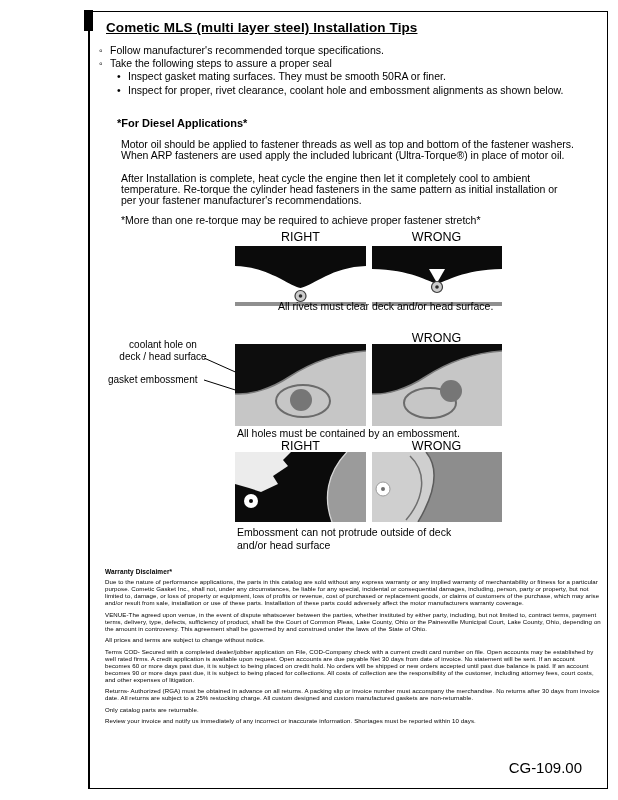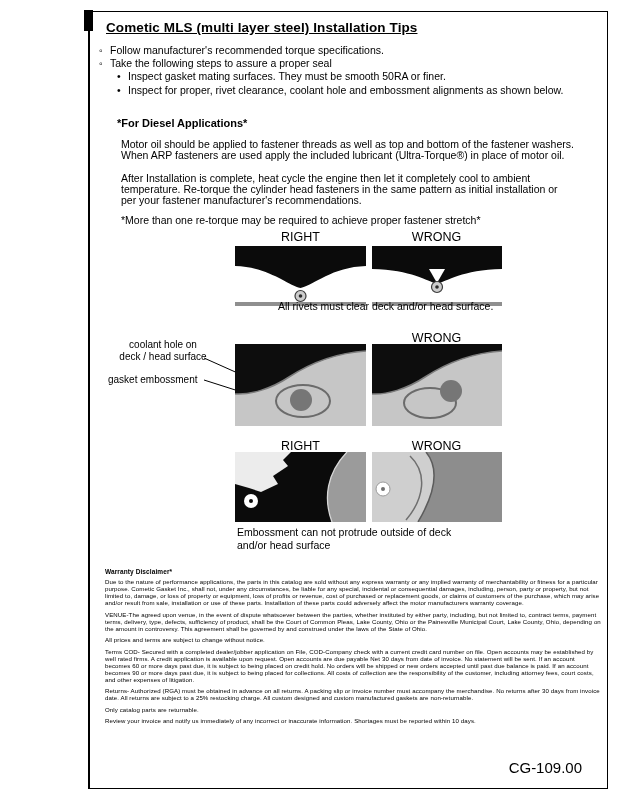--- a/index.html
+++ b/index.html
@@ -116,20 +116,21 @@
     <ellipse cx="68" cy="57" rx="27" ry="16" fill="none" stroke="#6b6b6b" stroke-width="2"></ellipse>
     <circle cx="66" cy="56" r="11" fill="#767676"></circle>
   </svg>
   <svg class="panel pnl-r2w" width="130" height="82" viewBox="0 0 130 82">
     <rect width="130" height="82" fill="#c6c6c6"></rect>
     <path d="M0,0 L130,0 L130,7 C99,9 73,20 53,33 C35,45 14,51 0,50 Z" fill="#0d0d0d"></path>
     <path d="M130,7 C99,9 73,20 53,33 C35,45 14,51 0,50" fill="none" stroke="#7d7d7d" stroke-width="1.5"></path>
     <ellipse cx="58" cy="59" rx="26" ry="15" fill="none" stroke="#6b6b6b" stroke-width="2"></ellipse>
     <circle cx="79" cy="47" r="11" fill="#767676"></circle>
   </svg>
+  <div class="caption cap-2">All holes must be contained by an embossment.</div>
 
   <div class="col-label lbl-r3">RIGHT</div>
   <div class="col-label lbl-w3">WRONG</div>
 
   <svg class="panel pnl-r3r" width="131" height="70" viewBox="0 0 131 70">
     <rect width="131" height="70" fill="#0b0b0b"></rect>
     <path d="M0,0 L56,0 L48,8 L53,14 L38,24 L43,32 L26,40 L14,36 L0,32 Z" fill="#ececec"></path>
     <path d="M131,0 L112,0 C92,21 88,46 97,70 L131,70 Z" fill="#9b9b9b"></path>
     <path d="M112,0 C92,21 88,46 97,70" stroke="#d8d8d8" stroke-width="1.3" fill="none"></path>
     <circle cx="16" cy="49" r="7" fill="#ffffff"></circle>

